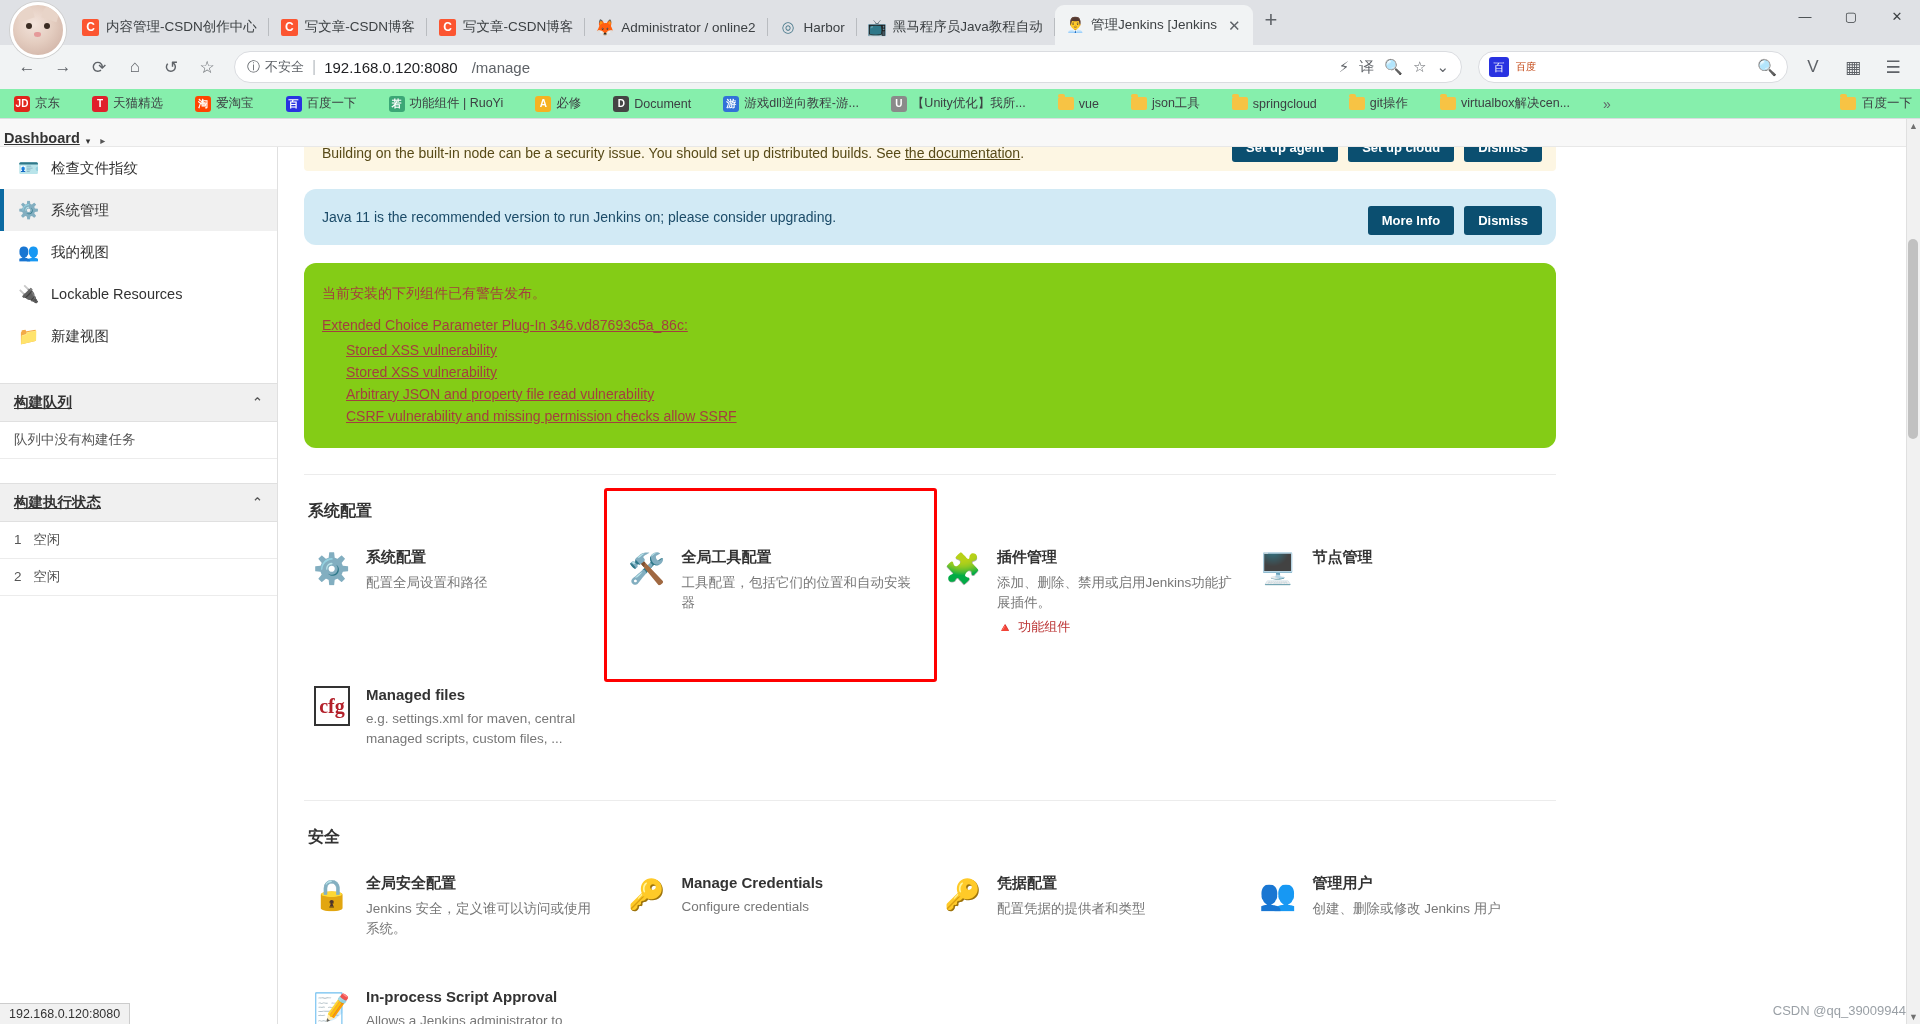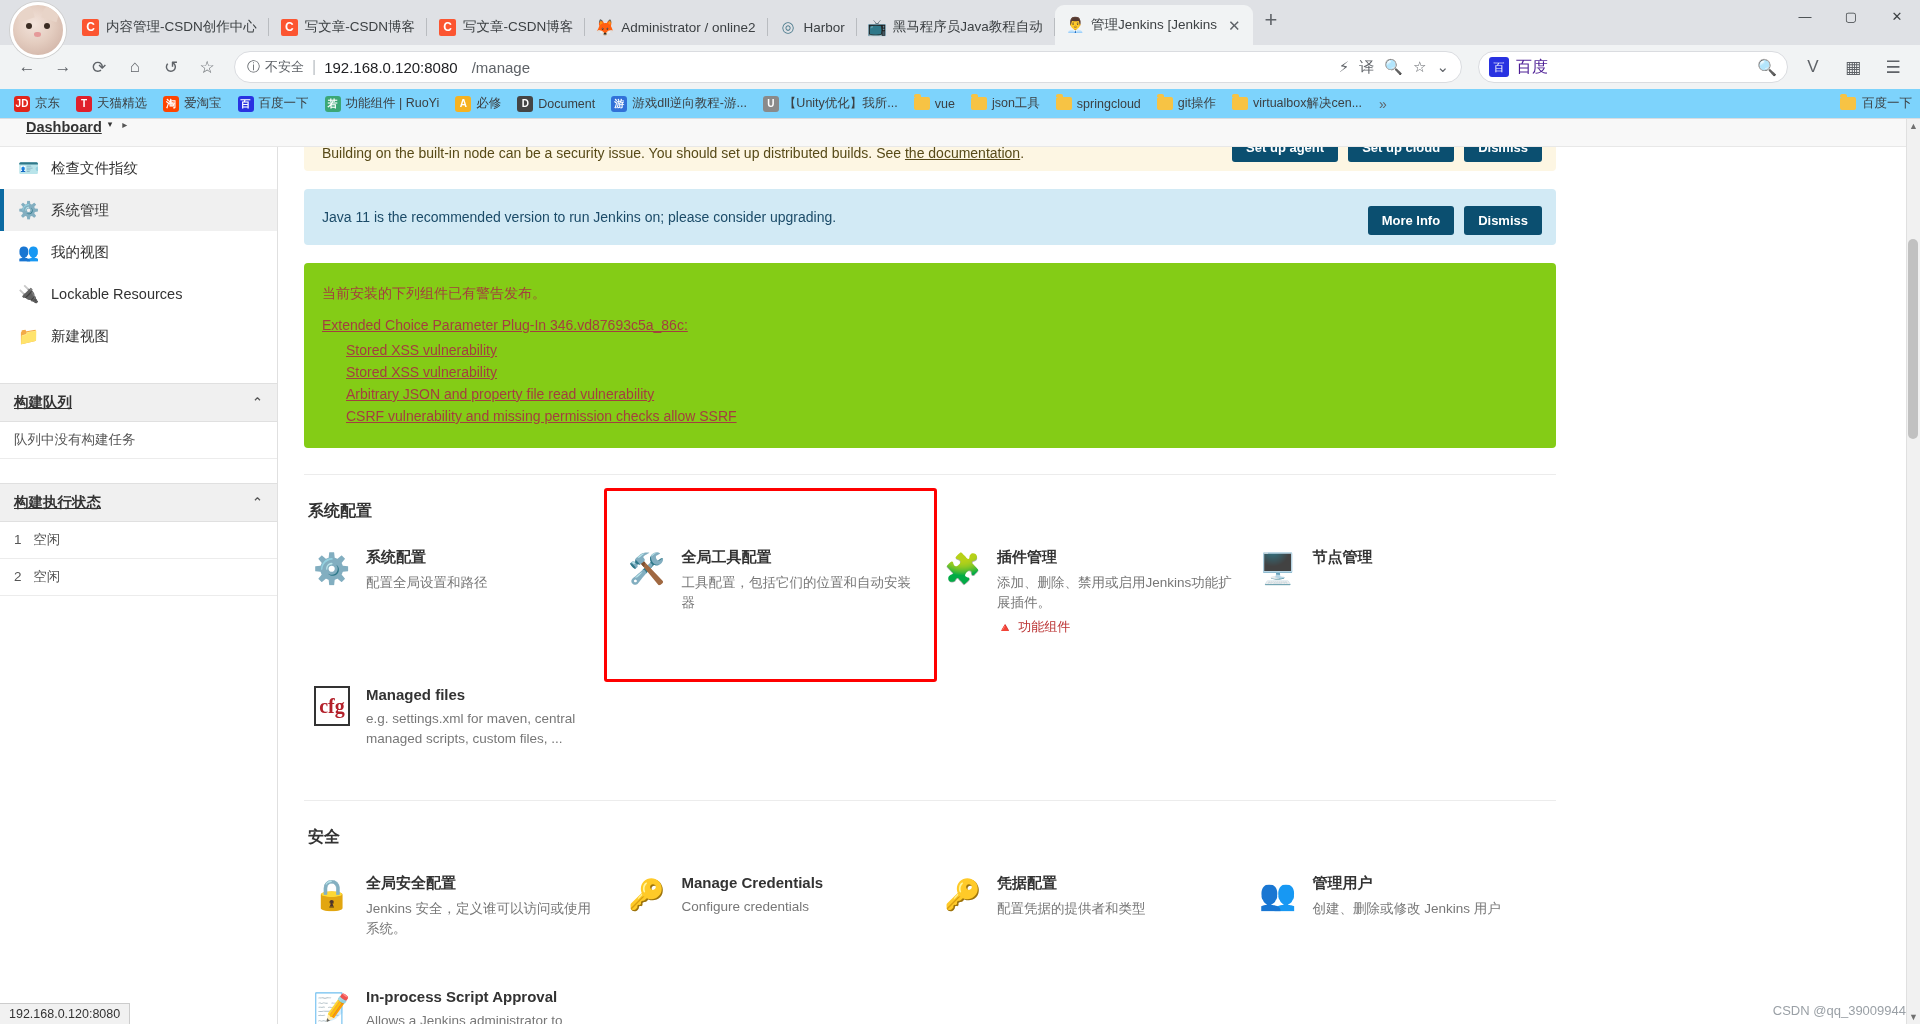--- a/index.html
+++ b/index.html
@@ -69,41 +69,41 @@
   .omni-url { font-size:15px; color:#202124; flex:1; white-space:nowrap; overflow:hidden;}
   .omni-url .host { color:#202124; }
   .omni-url .path { color:#5f6368;margin-left:14px; }
   .omni-icons { display:flex; align-items:center; gap:10px; color:#5f6368; font-size:15px; }
   .searchbox {
     width: 310px; height:32px; background:#fff; border:1px solid #dadce0; border-radius:16px;
     display:flex; align-items:center; padding:0 10px; gap:7px; margin-left:6px;
   }
   .searchbox .sb-logo { width:20px;height:20px;border-radius:3px;background:#2932e1;color:#fff;font-size:11px;
     display:flex;align-items:center;justify-content:center;}
-  .searchbox .sb-text { flex:1; font-size:16px; color:#4c1d95; }
+  .searchbox .sb-text { flex:1; font-size:10px; color:#c2410c; }
   .tb-right { display:flex; align-items:center; gap:6px; margin-left:6px; color:#5f6368; }
 
   .bookmarks {
-    height: 30px; background:#7dd3fc; display:flex; align-items:center; gap:4px; padding:0 8px;
+    height: 30px; background:#86efac; display:flex; align-items:center; gap:20px; padding:0 8px;
     border-bottom:1px solid #dadce0; flex:0 0 30px; font-size:12.5px; color:#3c4043;
   }
   .bm { display:flex; align-items:center; gap:5px; padding: 3px 6px; white-space:nowrap; border-radius:4px;}
   .bmi { width:16px;height:16px;flex:0 0 16px;border-radius:3px;display:flex;align-items:center;justify-content:center;
          font-size:10px;color:#fff;font-weight:bold;}
   .bm-folder { width:16px;height:13px;background:#f7c344;border-radius:2px; position:relative;}
   .bm-folder::before{content:"";position:absolute;top:-3px;left:0;width:7px;height:3px;background:#f7c344;border-radius:2px 2px 0 0;}
   .bm-more { padding:3px 7px; color:#5f6368; font-size:14px;}
   .bm-right { margin-left:auto; display:flex; align-items:center; gap:6px;}
 
   
   .page { flex:1; display:flex; flex-direction:column; background:#fff; position:relative; overflow:hidden; }
 
   .breadcrumbbar {
-    height: 28px; background:#f8f8f8; border-bottom:1px solid #e8e8e8; display:flex; align-items:flex-start;
-    padding-left: 26px; gap:6px; flex:0 0 28px;
+    height: 28px; background:#f8f8f8; border-bottom:1px solid #e8e8e8; display:flex; align-items:flex-end;
+    padding-left: 4px; gap:6px; flex:0 0 28px;
   }
   .crumb { font-size:14.5px; font-weight:bold; color:#333; text-decoration:underline; }
   .crumb-caret { font-size:9px; color:#333; }
   .crumb-arrow { font-size:10px; color:#555; margin-left:4px; }
 
   .body { flex:1; display:flex; min-height:0; }
 
   .sidebar { width: 278px; flex:0 0 278px; border-right:1px solid #e0e0e0; background:#fff; }
   .side-item {
     display:flex; align-items:center; gap:11px; padding: 10px 14px; font-size:14.5px; color:#333;
@@ -116,21 +116,21 @@
     padding: 9px 14px; display:flex; align-items:center; justify-content:space-between;
     font-size:14.5px; font-weight:bold; color:#333;
   }
   .side-section .stitle { text-decoration:underline; }
   .side-sub { padding: 9px 14px; font-size:13.5px; color:#555; border-bottom:1px solid #ececec;}
   .chev { font-size:13px; color:#555; }
 
   .content { flex:1; padding: 0 0 0 26px; overflow:hidden; position:relative; background:#fff;}
   .inner { width: 1252px; }
 
-  .alert { border-radius:4px; padding: 14px 18px; margin-bottom: 18px; position:relative; font-size:14px; }
+  .alert { border-radius:12px; padding: 14px 18px; margin-bottom: 18px; position:relative; font-size:14px; }
   .alert.warn  { background:#fdf6e3; color:#574a18; }
   .alert.info  { background:#d2eaf5; color:#1b4b68; }
   .alert.danger{ background:#84cc16; color:#a33f3f; }
   .alert .btns { position:absolute; right:14px; top:11px; display:flex; gap:10px; }
   .abtn {
     background:#0b4f70; color:#fff; font-size:13px; font-weight:bold; padding: 7px 14px;
     border-radius:3px; white-space:nowrap;
   }
   .alert a { color:inherit; text-decoration:underline; }
   .warn-cut { margin-top:-6px; }

